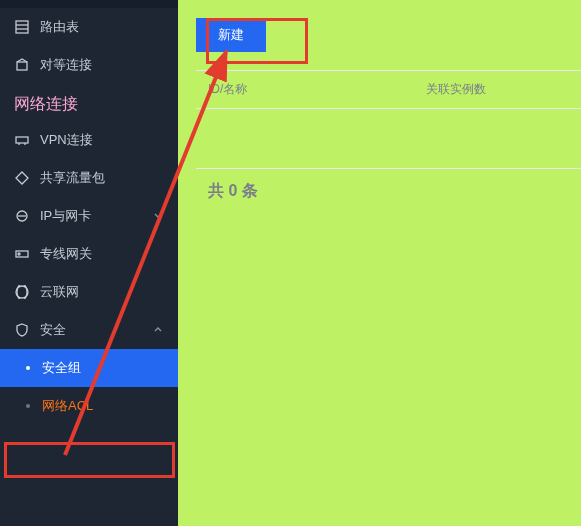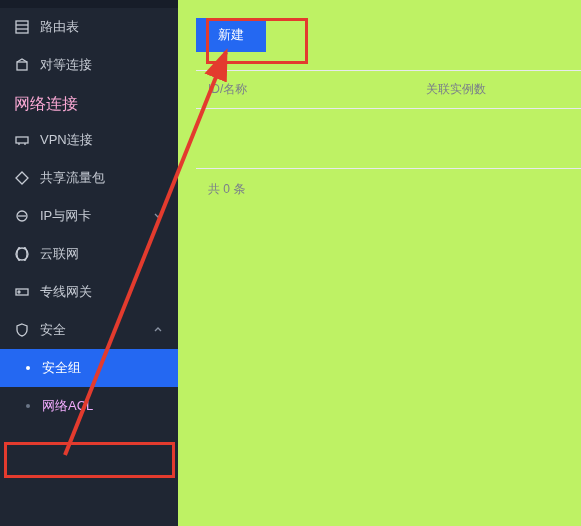--- a/index.html
+++ b/index.html
@@ -53,21 +53,21 @@
   padding: 10px 14px 6px 14px;
   font-size: 16px;
   color: #f9a8d4;
 }
 .sidebar-subitem {
   display: flex;
   align-items: center;
   height: 38px;
   padding-left: 26px;
   cursor: pointer;
-  color: #f0abfc;
+  color: #f97316;
 }
 .sidebar-subitem .bullet {
   width: 4px;
   height: 4px;
   background: #6b7688;
   border-radius: 50%;
   margin-right: 12px;
   flex-shrink: 0;
 }
 .sidebar-subitem.active {
@@ -106,23 +106,24 @@
   color: #7a7f8a;
   border-bottom: 1px solid #e7e9ed;
 }
 .th-id { width: 230px; padding-left: 12px; }
 .th-rel { flex: 1; }
 .table-body {
   height: 60px;
   border-bottom: 1px solid #e7e9ed;
 }
 .table-footer {
-  font-size: 12px;
+  font-size: 16px;
   color: #7a7f8a;
   padding: 12px 0 12px 12px;
+  font-weight: bold;
 }
 .annotation-box-btn {
   position: absolute;
   left: 206px;
   top: 18px;
   width: 102px;
   height: 46px;
   border: 3px solid #e33b2e;
   pointer-events: none;
 }
@@ -203,35 +204,35 @@
     <span class="caret">
       <svg width="8" height="8" viewBox="0 0 8 8" stroke="#8a93a3" fill="none" stroke-width="1.3">
           <polyline points="1,2 4,5 7,2"></polyline>
         </svg>
     </span>
   </div>
 
   <div class="sidebar-item">
     <span class="icon">
       <svg width="14" height="14" viewBox="0 0 14 14" stroke="#c5cad3" fill="none" stroke-width="1.3">
+          <rect x="1" y="4" width="12" height="6"></rect>
+          <circle cx="4" cy="7" r="1"></circle>
+        </svg>
+    </span>
+    <span class="label">专线网关</span>
+  </div>
+
+  <div class="sidebar-item">
+    <span class="icon">
+      <svg width="14" height="14" viewBox="0 0 14 14" stroke="#c5cad3" fill="none" stroke-width="1.3">
           <circle cx="7" cy="7" r="6"></circle>
           <path d="M2 7 A5 8 0 0 1 12 7 M2 7 A5 8 0 0 0 12 7"></path>
         </svg>
     </span>
     <span class="label">云联网</span>
-  </div>
-
-  <div class="sidebar-item">
-    <span class="icon">
-      <svg width="14" height="14" viewBox="0 0 14 14" stroke="#c5cad3" fill="none" stroke-width="1.3">
-          <rect x="1" y="4" width="12" height="6"></rect>
-          <circle cx="4" cy="7" r="1"></circle>
-        </svg>
-    </span>
-    <span class="label">专线网关</span>
   </div>
 
 
   <div class="sidebar-item">
     <span class="icon">
       <svg width="14" height="14" viewBox="0 0 14 14" stroke="#c5cad3" fill="none" stroke-width="1.3">
           <path d="M7 1 L12 3 V7 C12 10 9.5 12.5 7 13 C4.5 12.5 2 10 2 7 V3 Z"></path>
         </svg>
     </span>
     <span class="label">安全</span>

